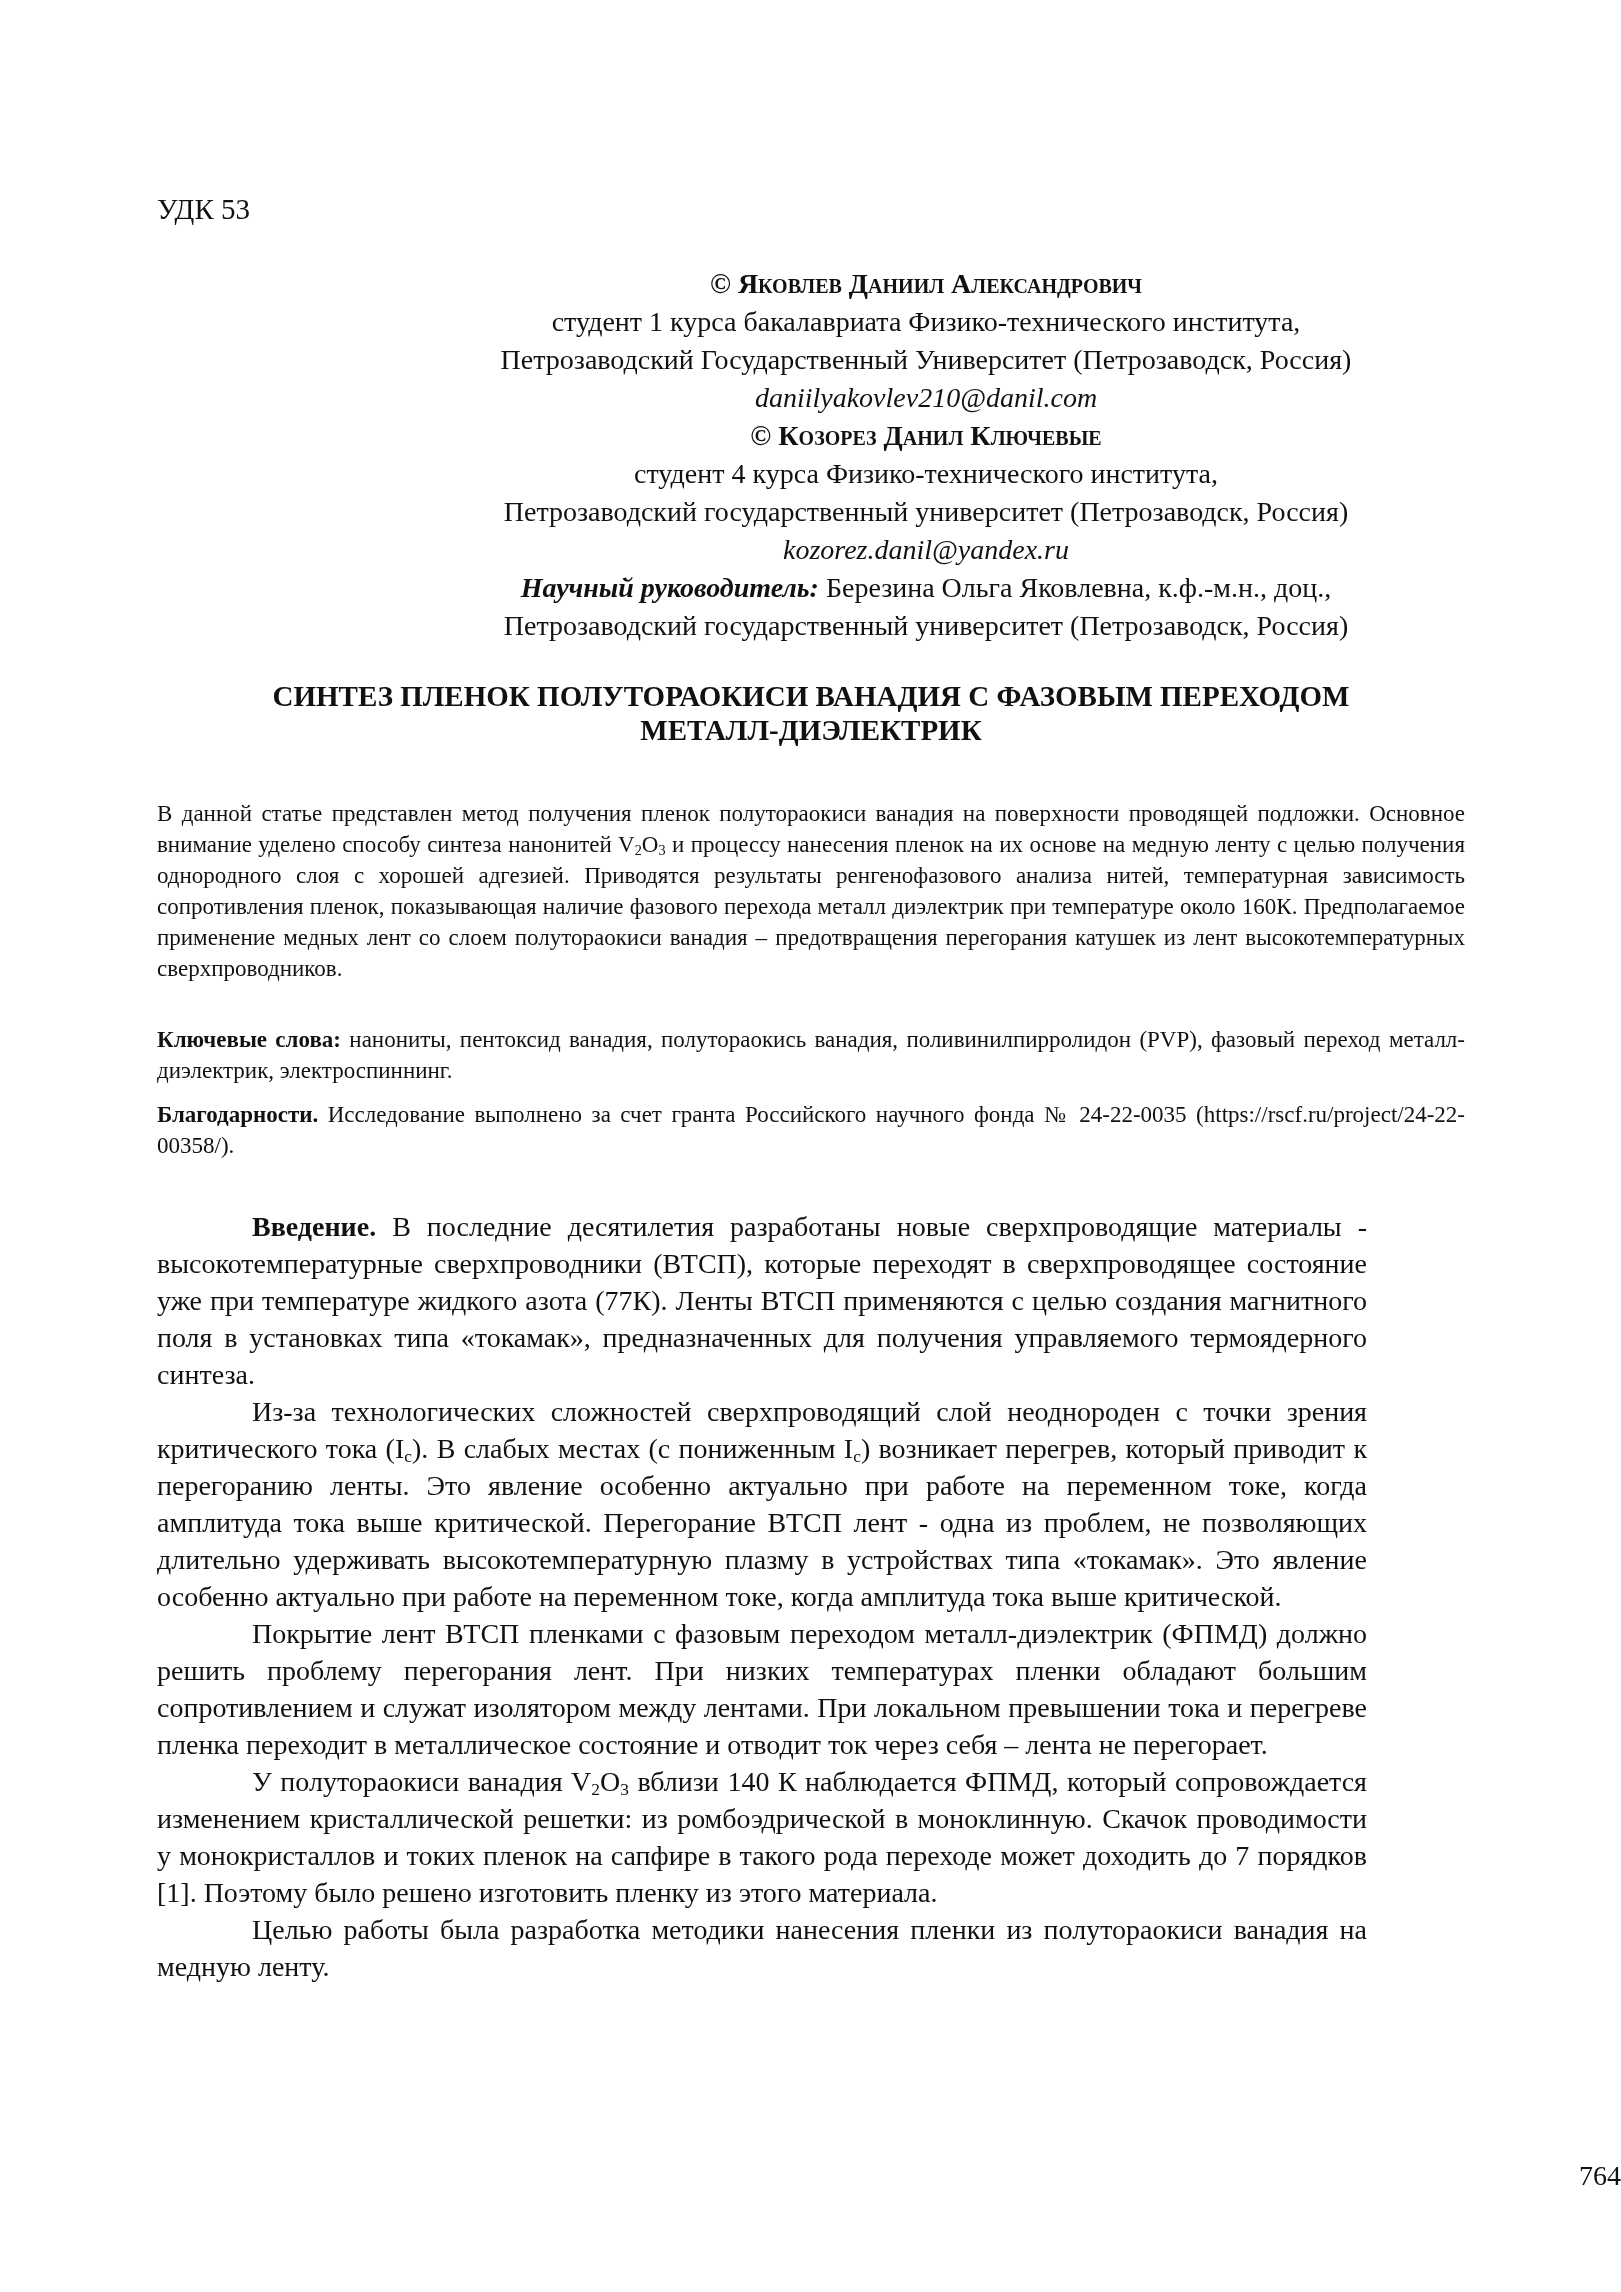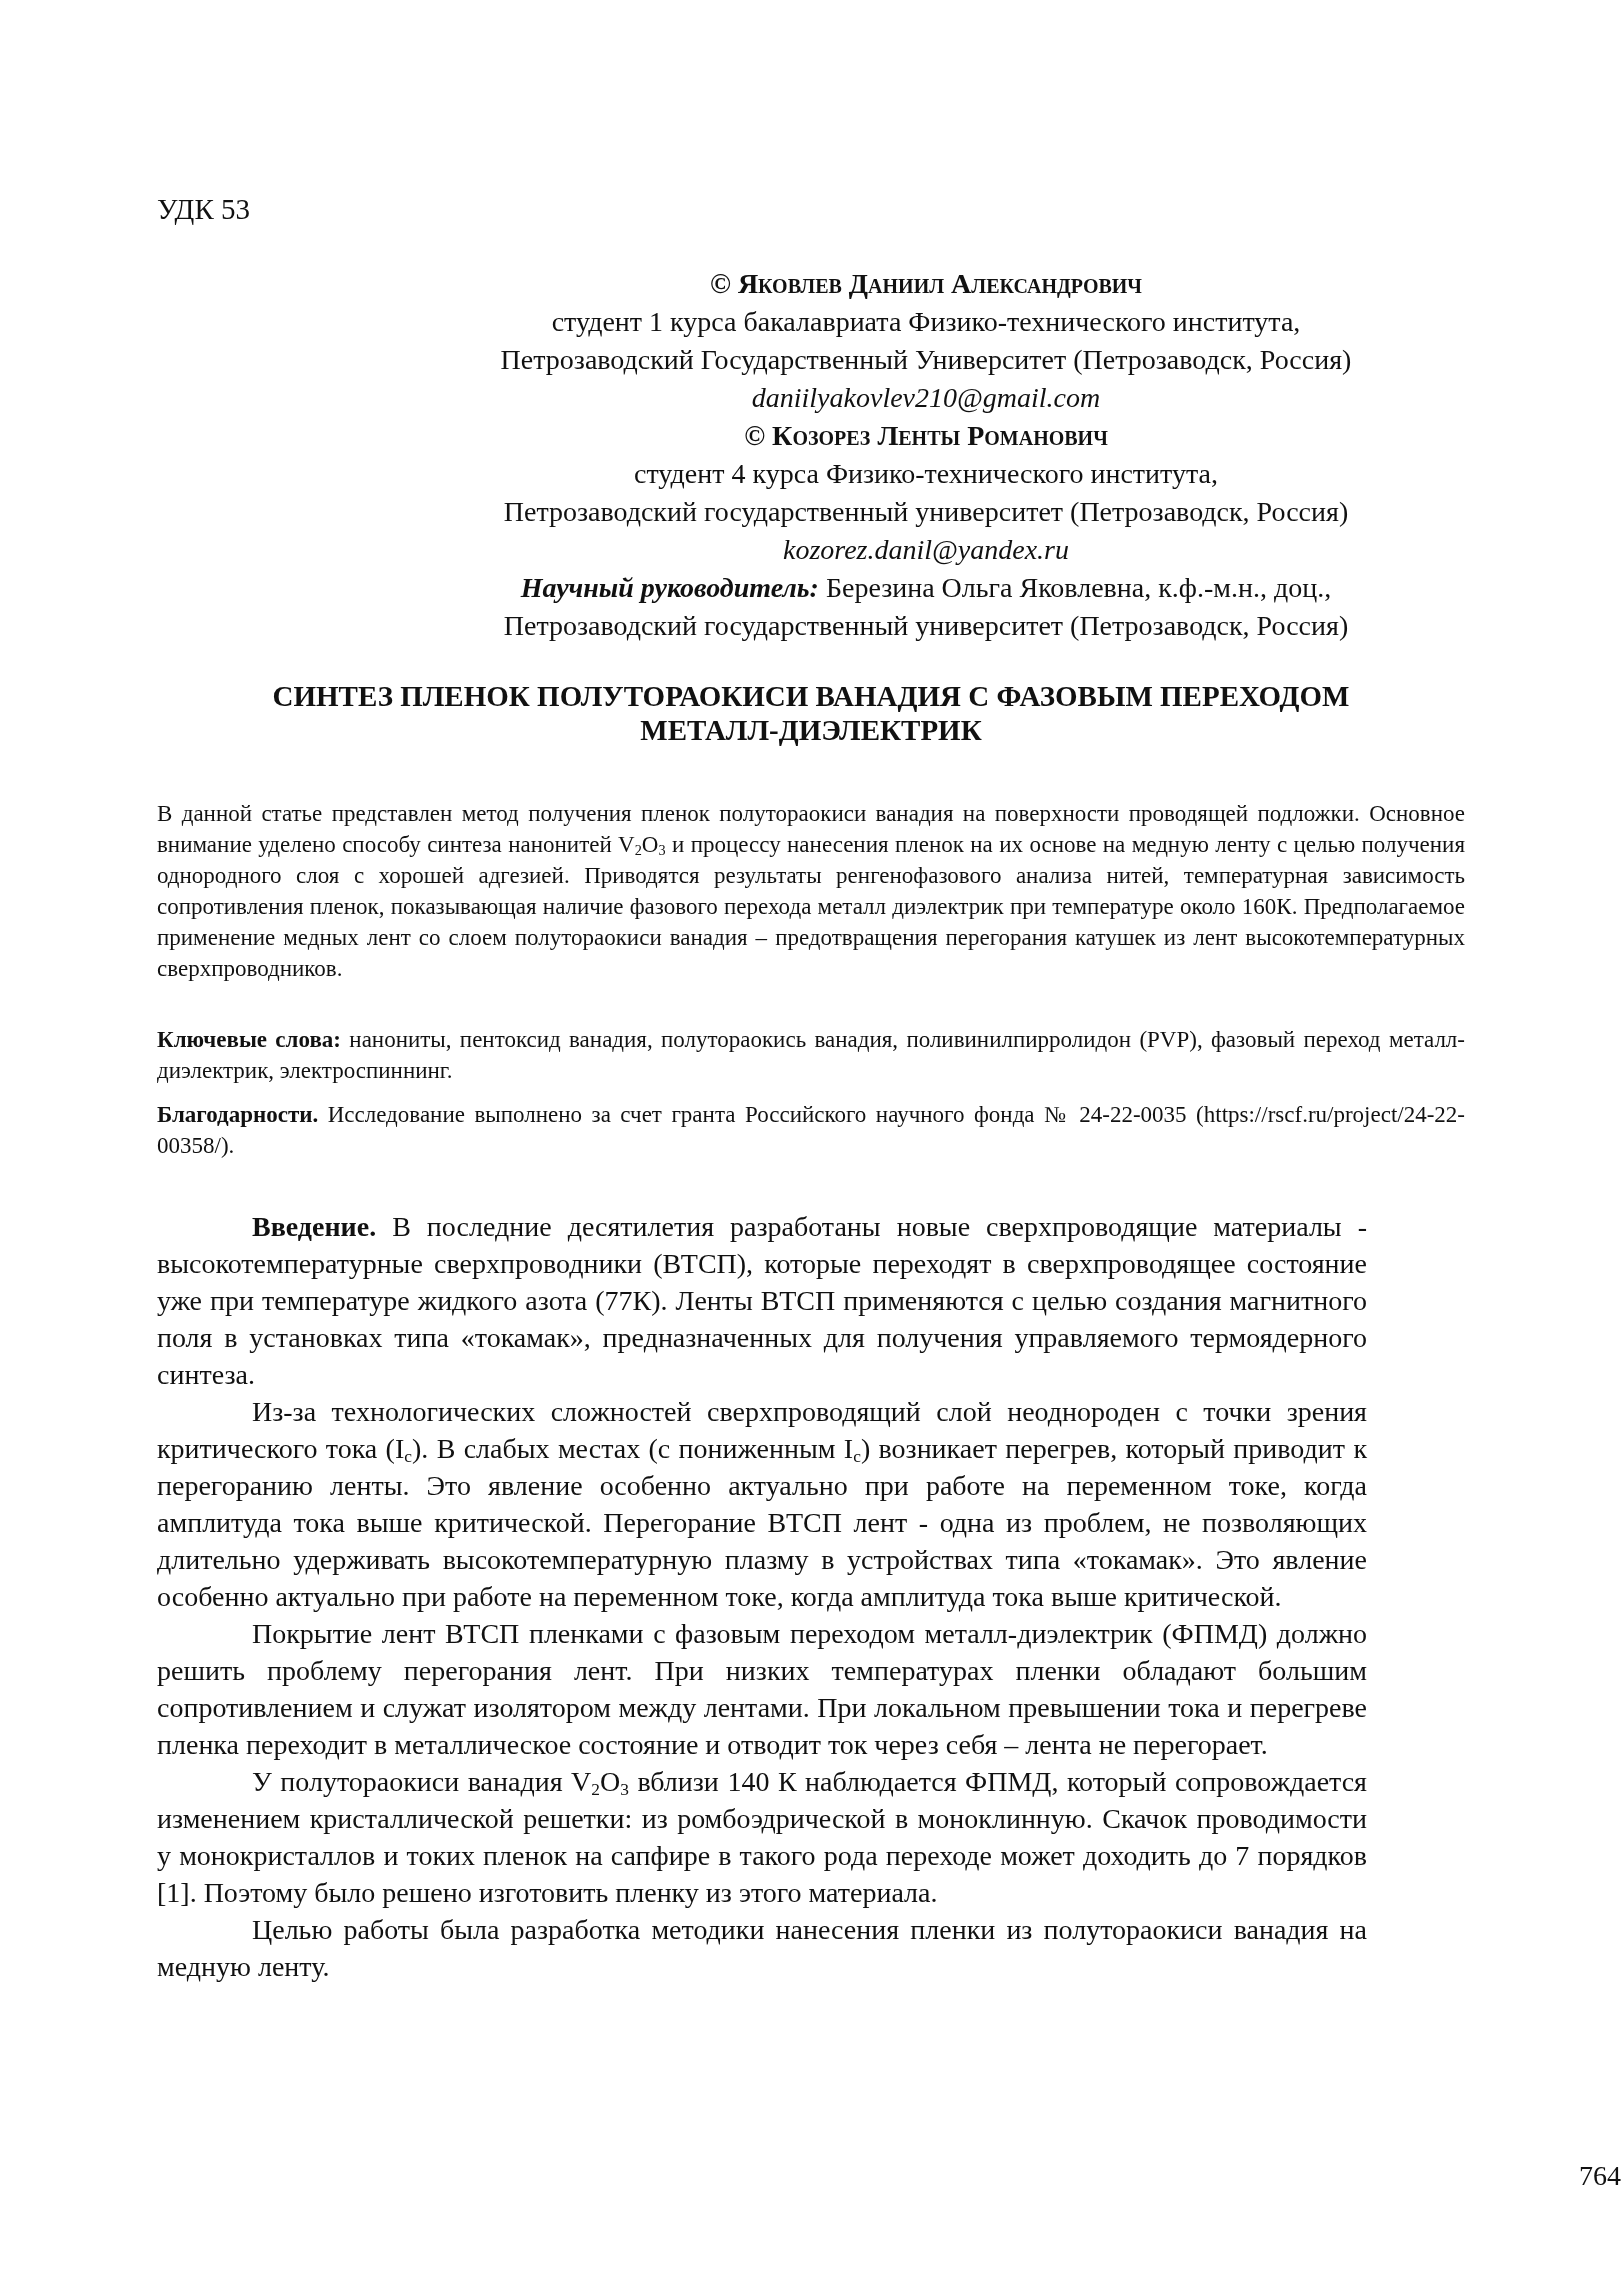--- a/index.html
+++ b/index.html
@@ -24,22 +24,22 @@
   </style>
 </head>
 <body>
 
 <div class="abs udk">УДК 53</div>
 
 <div class="abs authors">
   <span class="line name">© Яковлев Даниил Александрович</span>
   <span class="line">студент 1 курса бакалавриата Физико-технического института,</span>
   <span class="line">Петрозаводский Государственный Университет (Петрозаводск, Россия)</span>
-  <span class="line email">daniilyakovlev210@gmail.com</span>
-  <span class="line name">© Козорез Ленты Романович</span>
+  <span class="line email">daniilyakovlev210@danil.com</span>
+  <span class="line name">© Козорез Данил Ключевые</span>
   <span class="line">студент 4 курса Физико-технического института,</span>
   <span class="line">Петрозаводский государственный университет (Петрозаводск, Россия)</span>
   <span class="line email">kozorez.danil@yandex.ru</span>
   <span class="line"><span class="sup-label">Научный руководитель:</span><span> Березина Ольга Яковлевна, к.ф.-м.н., доц.,</span></span>
   <span class="line">Петрозаводский государственный университет (Петрозаводск, Россия)</span>
 </div>
 
 <div class="abs title">
   <div>СИНТЕЗ ПЛЕНОК ПОЛУТОРАОКИСИ ВАНАДИЯ С ФАЗОВЫМ ПЕРЕХОДОМ</div>
   <div>МЕТАЛЛ-ДИЭЛЕКТРИК</div>

